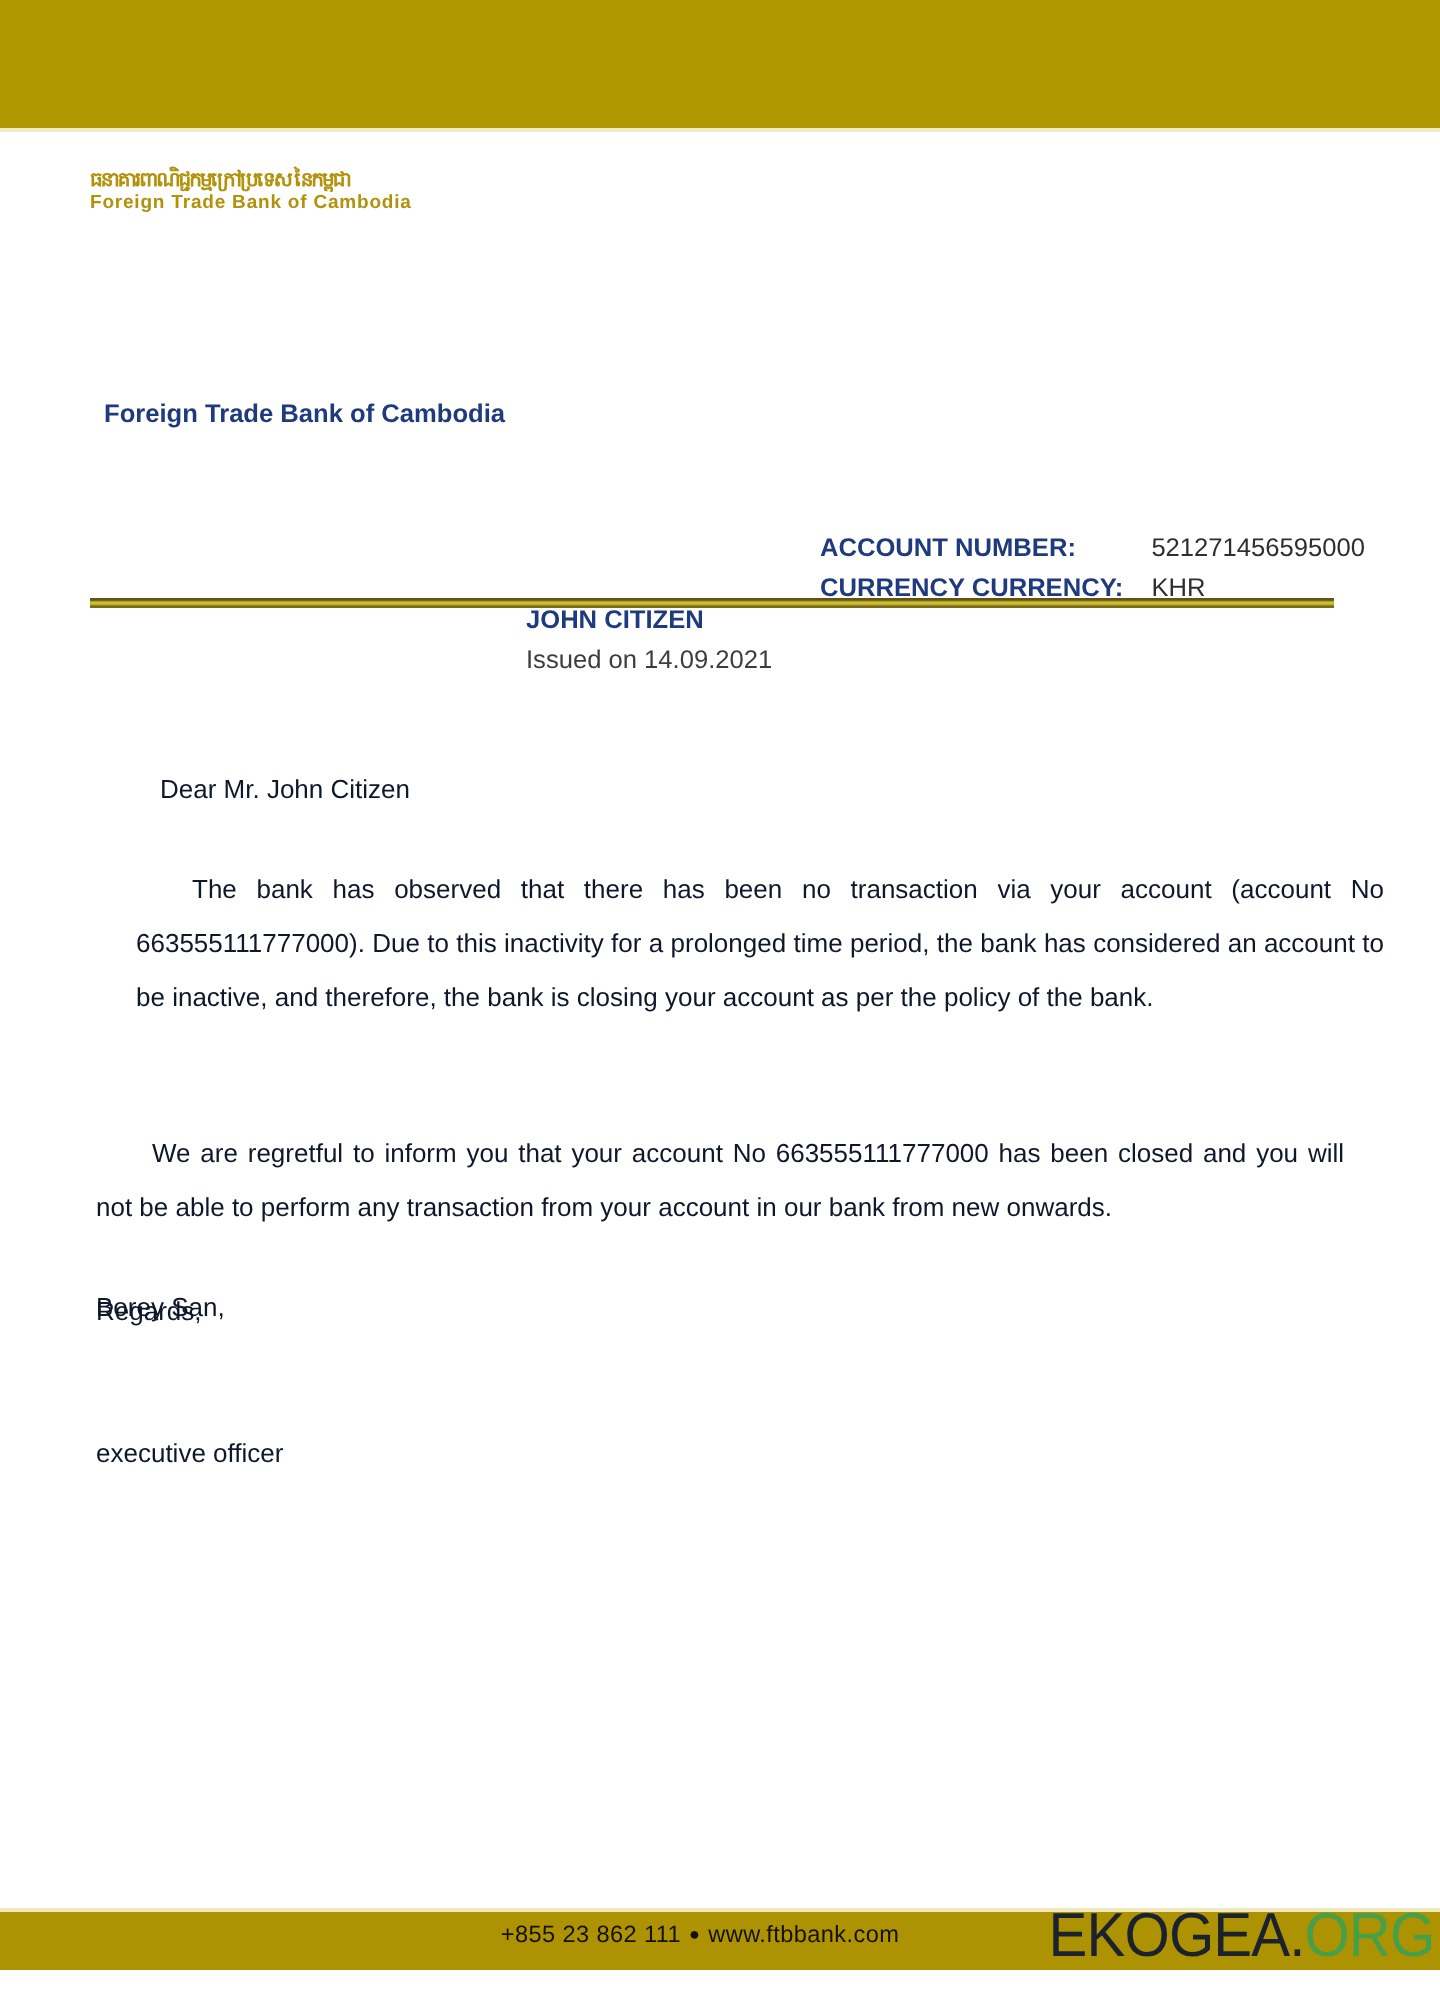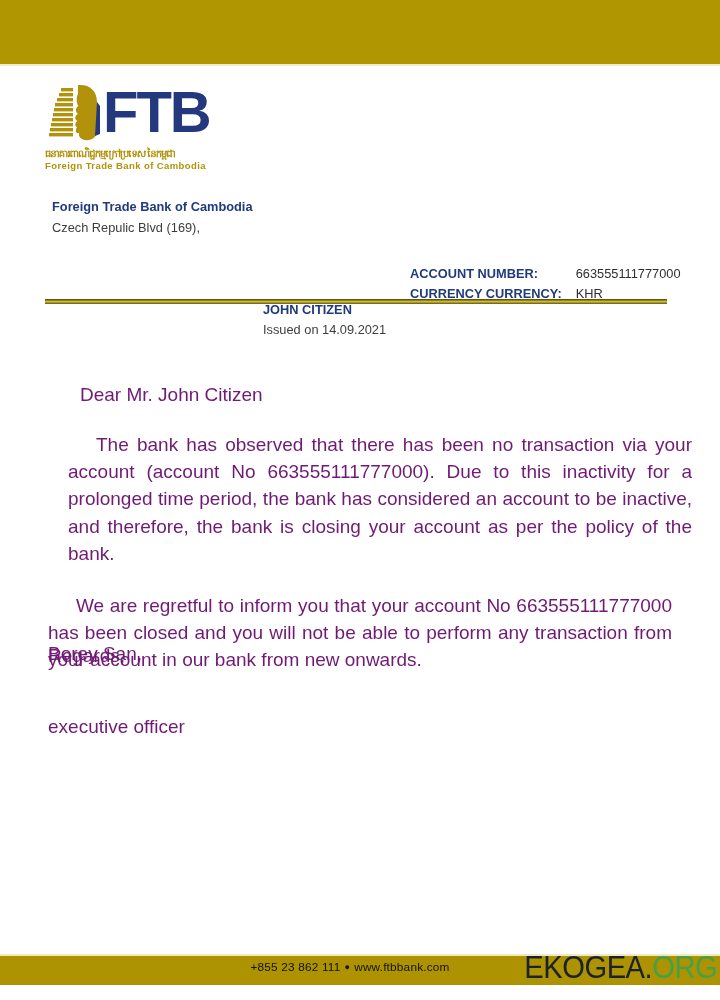--- a/index.html
+++ b/index.html
@@ -44,25 +44,25 @@
   .meta-acct table { border-collapse:collapse; }
   .meta-acct td { padding:0; vertical-align:top; font-size:12.8px; line-height:19.5px; }
   .meta-acct .m-label { color:#1f3a7d; font-weight:bold; padding-right:14px; }
   .meta-acct .m-value { color:#2f2f2f; }
   
   .rule {
     position:absolute; left:45px; top:299px; width:622px; height:5px;
     background:linear-gradient(#5f5613 0%, #5f5613 22%, #cdbb33 40%, #cdbb33 62%, #7a6c14 80%, #7a6c14 100%);
   }
   
-  .letter { position:absolute; left:48px; width:624px; font-size:19px; color:#701a75; }
+  .letter { position:absolute; left:48px; width:624px; font-size:13px; color:#0f172a; }
   .greeting { top:385px; line-height:20px; padding-left:32px; }
   .para { text-align:justify; text-indent:28px; line-height:27.2px; }
   .para1 { top:431px; }
-  .para2 { top:592px; }
+  .para2 { top:563px; }
   .close1 { top:646px; line-height:20px; }
   .close2 { top:644px; line-height:20px; }
   .close3 { top:717px; line-height:20px; }
   
   .footer-contact {
     position:absolute; left:0; top:960px; width:720px; text-align:center;
     padding-right:20px; font-size:11.8px; color:#141103; letter-spacing:0.2px;
   }
   .footer-contact .dot { font-size:9px; vertical-align:1px; padding:0 4px; }
   .watermark {
@@ -72,59 +72,39 @@
   }
   .watermark .wm-main { color:#1b222e; }
   .watermark .wm-suffix { color:#47a047; }
 </style>
 </head>
 <body>
 
 <div class="band-top"></div>
 
 <div class="logo">
-  <div class="logo-row">
-    <svg class="logo-icon" viewBox="0 0 56 64">
-      <g fill="#b1920a">
-        <rect x="16" y="6" width="12" height="3.4"></rect>
-        <rect x="14" y="11" width="14" height="3.4"></rect>
-        <rect x="12" y="16" width="16" height="3.4"></rect>
-        <rect x="10" y="21" width="18" height="3.4"></rect>
-        <rect x="9" y="26" width="19" height="3.4"></rect>
-        <rect x="8" y="31" width="20" height="3.4"></rect>
-        <rect x="7" y="36" width="21" height="3.4"></rect>
-        <rect x="6" y="41" width="22" height="3.4"></rect>
-        <rect x="5" y="46" width="23" height="3.4"></rect>
-        <rect x="4" y="51" width="24" height="3.4"></rect>
-        <path d="M33,3 C44,2 52,8 52,20 L52,48 C52,56 46,59 40,58 C36,57.4 33.5,55 34,51 C30,52 30.5,47 32,45 C29.5,44.5 30,40 32.5,39 C29,37.5 30,33 33,32 C30,30 30.5,25 33.5,24 C31,21 31.5,14 33,12 Z"></path>
-      </g>
-      <path d="M52,20 L55,24 L55,52 L50,54 Z" fill="#24387d"></path>
-    </svg>
-    <div class="logo-acronym">FTB</div>
-  </div>
   <div class="logo-khmer">ធនាគារពាណិជ្ជកម្មក្រៅប្រទេស នៃកម្ពុជា</div>
   <div class="logo-tagline">Foreign Trade Bank of Cambodia</div>
 </div>
 
 <div class="sender">
   <div class="s-name">Foreign Trade Bank of Cambodia</div>
-  <div class="s-line">Czech Repulic Blvd (169),</div>
 </div>
 
 <div class="meta-name">
   <div class="m-bold">JOHN CITIZEN</div>
   <div class="m-issued">Issued on 14.09.2021</div>
 </div>
 
 <div class="meta-acct">
   <table>
     <tbody>
         <tr>
       <td class="m-label">ACCOUNT NUMBER:</td>
-      <td class="m-value">663555111777000</td>
+      <td class="m-value">521271456595000</td>
     </tr>
     <tr>
       <td class="m-label">CURRENCY CURRENCY:</td>
       <td class="m-value">KHR</td>
     </tr>
   </tbody>
     </table>
 </div>
 
 <div class="rule"></div>

